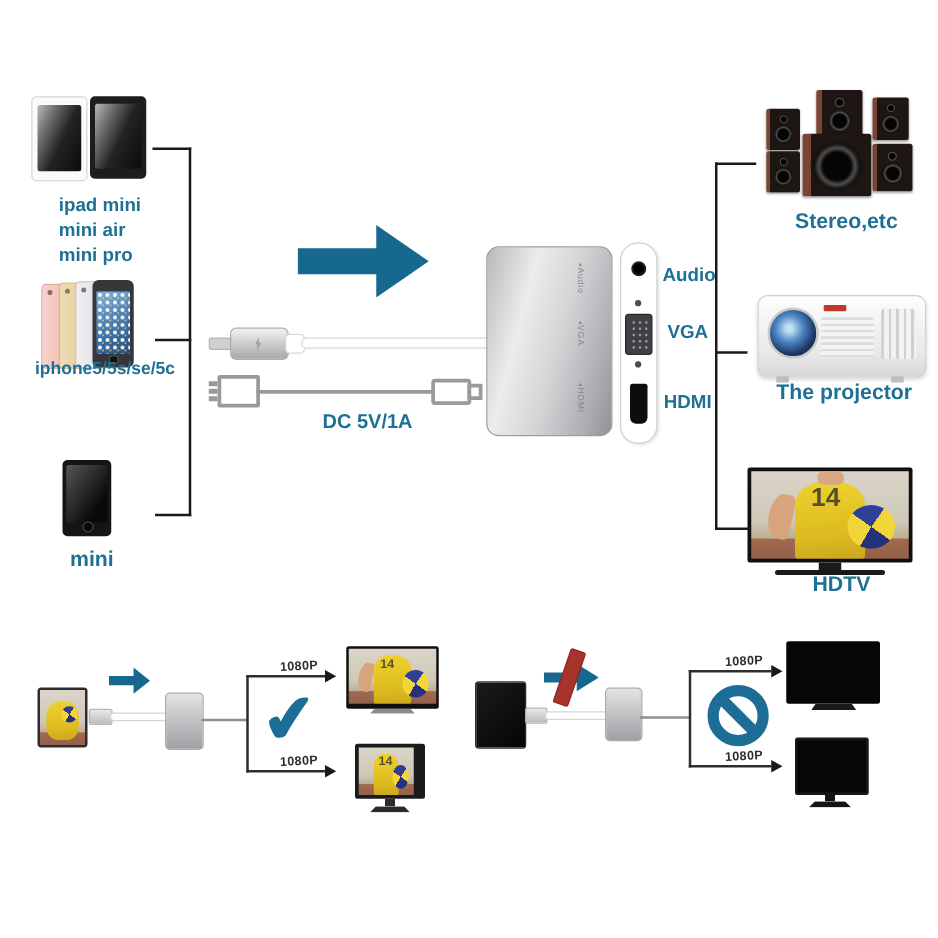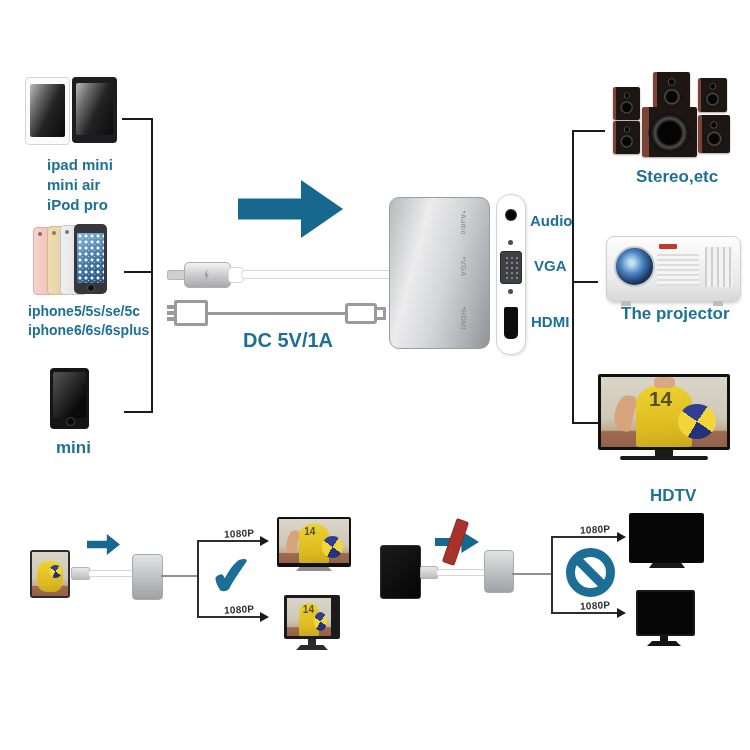--- a/index.html
+++ b/index.html
@@ -62,44 +62,43 @@
 
   <div class="abs" style="left:25px;top:77px;width:43px;height:66px;background:#fbfbfb;border:1px solid #d6d6d6;border-radius:4px;">
     <div class="screen-dark" style="position:absolute;left:4px;top:6px;right:4px;bottom:7px;border-radius:2px;"></div>
   </div>
   <div class="abs" style="left:72px;top:77px;width:45px;height:66px;background:#1d1d1f;border-radius:4px;">
     <div class="screen-dark" style="position:absolute;left:4px;top:6px;right:4px;bottom:8px;border-radius:2px;"></div>
   </div>
   <div class="abs teal" style="left:47px;top:155px;font-size:15px;line-height:20px;">
     <div>ipad mini</div>
     <div>mini air</div>
-    <div>iPod pro</div>
+    <div>mini pro</div>
   </div>
 
   <div class="abs" style="left:33px;top:227px;width:24px;height:66px;background:linear-gradient(90deg,#f7d3cd,#eeb9b1);border:1px solid #e4aba2;border-radius:4px;">
     <div class="abs" style="left:4px;top:4px;width:4px;height:4px;border-radius:50%;background:#8a6a64;"></div>
   </div>
   <div class="abs" style="left:47px;top:226px;width:24px;height:67px;background:linear-gradient(90deg,#eedcb4,#e2cb9c);border:1px solid #d4ba87;border-radius:4px;">
     <div class="abs" style="left:4px;top:4px;width:4px;height:4px;border-radius:50%;background:#8d7a55;"></div>
   </div>
   <div class="abs" style="left:60px;top:225px;width:25px;height:68px;background:linear-gradient(90deg,#f0f0f2,#dcdcdf);border:1px solid #c6c6ca;border-radius:4px;">
     <div class="abs" style="left:4px;top:4px;width:4px;height:4px;border-radius:50%;background:#77777c;"></div>
   </div>
   <div class="abs" style="left:74px;top:224px;width:33px;height:70px;background:#36363b;border-radius:5px;">
     <div class="abs" style="left:3px;top:9px;width:27px;height:50px;border-radius:1px;
                 background:linear-gradient(150deg,#7fb3de,#35689e 70%,#25507e);
                 background-image:radial-gradient(circle at 3px 3px,rgba(255,255,255,.95) 1.3px,transparent 1.8px),
                                  radial-gradient(circle at 6px 6px,rgba(255,220,90,.9) 1.1px,transparent 1.6px),
                                  linear-gradient(150deg,#7fb3de,#35689e 70%,#25507e);
                 background-size:6px 6px,6px 6px,100% 100%;"></div>
     <div class="abs" style="left:13px;bottom:2px;width:6px;height:6px;border-radius:50%;background:#111;border:1px solid #555;"></div>
   </div>
-  <div class="abs teal" style="left:28px;top:302px;font-size:14px;line-height:19px;">
+  <div class="abs teal" style="left:28px;top:285px;font-size:14px;line-height:19px;">
     <div>iphone5/5s/se/5c</div>
-    <div>iphone6/6s/6splus</div>
   </div>
 
   <div class="abs" style="left:50px;top:368px;width:39px;height:61px;background:#151515;border-radius:4px;">
     <div class="abs" style="left:3px;top:4px;width:33px;height:46px;border-radius:2px;
                 background:linear-gradient(125deg,#565656 0%,#2e2e2e 40%,#0a0a0a 75%);"></div>
     <div class="abs" style="left:16px;bottom:3px;width:7px;height:7px;border-radius:50%;background:#0a0a0a;border:1px solid #444;"></div>
   </div>
   <div class="abs teal" style="left:56px;top:438px;font-size:17px;">mini</div>
 
   <div class="line" style="left:151px;top:118px;width:2px;height:295px;"></div>
@@ -118,21 +117,21 @@
   <div class="abs" style="left:228px;top:267px;width:14px;height:14px;background:#fff;border:1px solid #d8d8d8;border-radius:4px;"></div>
   <div class="abs" style="left:241px;top:270px;width:150px;height:7px;background:#fff;border:1px solid #d8d8d8;border-radius:4px;"></div>
 
   <div class="abs" style="left:167px;top:305px;width:7px;height:4px;background:#9a9a9a;"></div>
   <div class="abs" style="left:167px;top:311px;width:7px;height:4px;background:#9a9a9a;"></div>
   <div class="abs" style="left:167px;top:317px;width:7px;height:4px;background:#9a9a9a;"></div>
   <div class="outline" style="left:174px;top:300px;width:28px;height:20px;border-radius:2px;"></div>
   <div class="gline" style="left:205px;top:312px;width:141px;height:3px;background:#9a9a9a;"></div>
   <div class="outline" style="left:345px;top:303px;width:26px;height:15px;border-radius:3px;"></div>
   <div class="outline" style="left:374px;top:307px;width:6px;height:7px;border-radius:1px;"></div>
-  <div class="abs teal" style="left:243px;top:329px;font-size:20px;">DC 5V/1A</div>
+  <div class="abs teal" style="left:258px;top:329px;font-size:16px;">DC 5V/1A</div>
 
   <div class="abs silver" style="left:389px;top:197px;width:99px;height:150px;border-radius:10px;"></div>
   <span class="abs" style="left:463px;top:208px;font-size:5px;color:#84868a;">▴</span>
   <div class="vtext" style="left:460px;top:214px;">Audio</div>
   <span class="abs" style="left:463px;top:254px;font-size:5px;color:#84868a;">▴</span>
   <div class="vtext" style="left:460px;top:260px;">VGA</div>
   <span class="abs" style="left:463px;top:304px;font-size:5px;color:#84868a;">▴</span>
   <div class="vtext" style="left:460px;top:310px;">HDMI</div>
 
   <div class="abs" style="left:496px;top:194px;width:28px;height:159px;background:#fff;border:1px solid #d2d2d2;border-radius:14px;box-shadow:1px 1px 3px rgba(0,0,0,.12);">
@@ -181,21 +180,21 @@
     <div class="vb vb-lg" style="left:3px;top:3px;width:126px;height:70px;">
       <span class="vb-arm"></span>
       <span class="vb-jersey"></span>
       <span class="vb-neck"></span>
       <span class="vb-ball"></span>
       <span class="vb-num">14</span>
     </div>
   </div>
   <div class="abs" style="left:655px;top:450px;width:18px;height:6px;background:#1a1a1a;"></div>
   <div class="abs" style="left:620px;top:456px;width:88px;height:4px;background:#1a1a1a;border-radius:2px;"></div>
-  <div class="abs teal" style="left:650px;top:486px;font-size:17px;">HDTV</div>
+  <div class="abs teal" style="left:650px;top:458px;font-size:17px;">HDTV</div>
 
   <div class="abs" style="left:30px;top:550px;width:40px;height:48px;background:#2c2c30;border-radius:3px;">
     <div class="vb" style="left:2px;top:2px;width:36px;height:44px;">
       <span class="vb-jersey" style="left:14%;top:20%;width:72%;height:70%;border-radius:40% 40% 35% 35%;"></span>
       <span class="vb-ball" style="right:18%;top:30%;width:36%;height:30%;"></span>
     </div>
   </div>
   <div class="bigarrow" style="left:87px;top:534px;width:33px;height:21px;"></div>
   <div class="abs" style="left:71px;top:567px;width:17px;height:11px;background:linear-gradient(180deg,#e8e8e8,#bdbdbf);border:1px solid #b5b5b5;border-radius:2px;"></div>
   <div class="abs" style="left:88px;top:570px;width:45px;height:5px;background:#fff;border:1px solid #d5d5d5;border-radius:3px;"></div>

